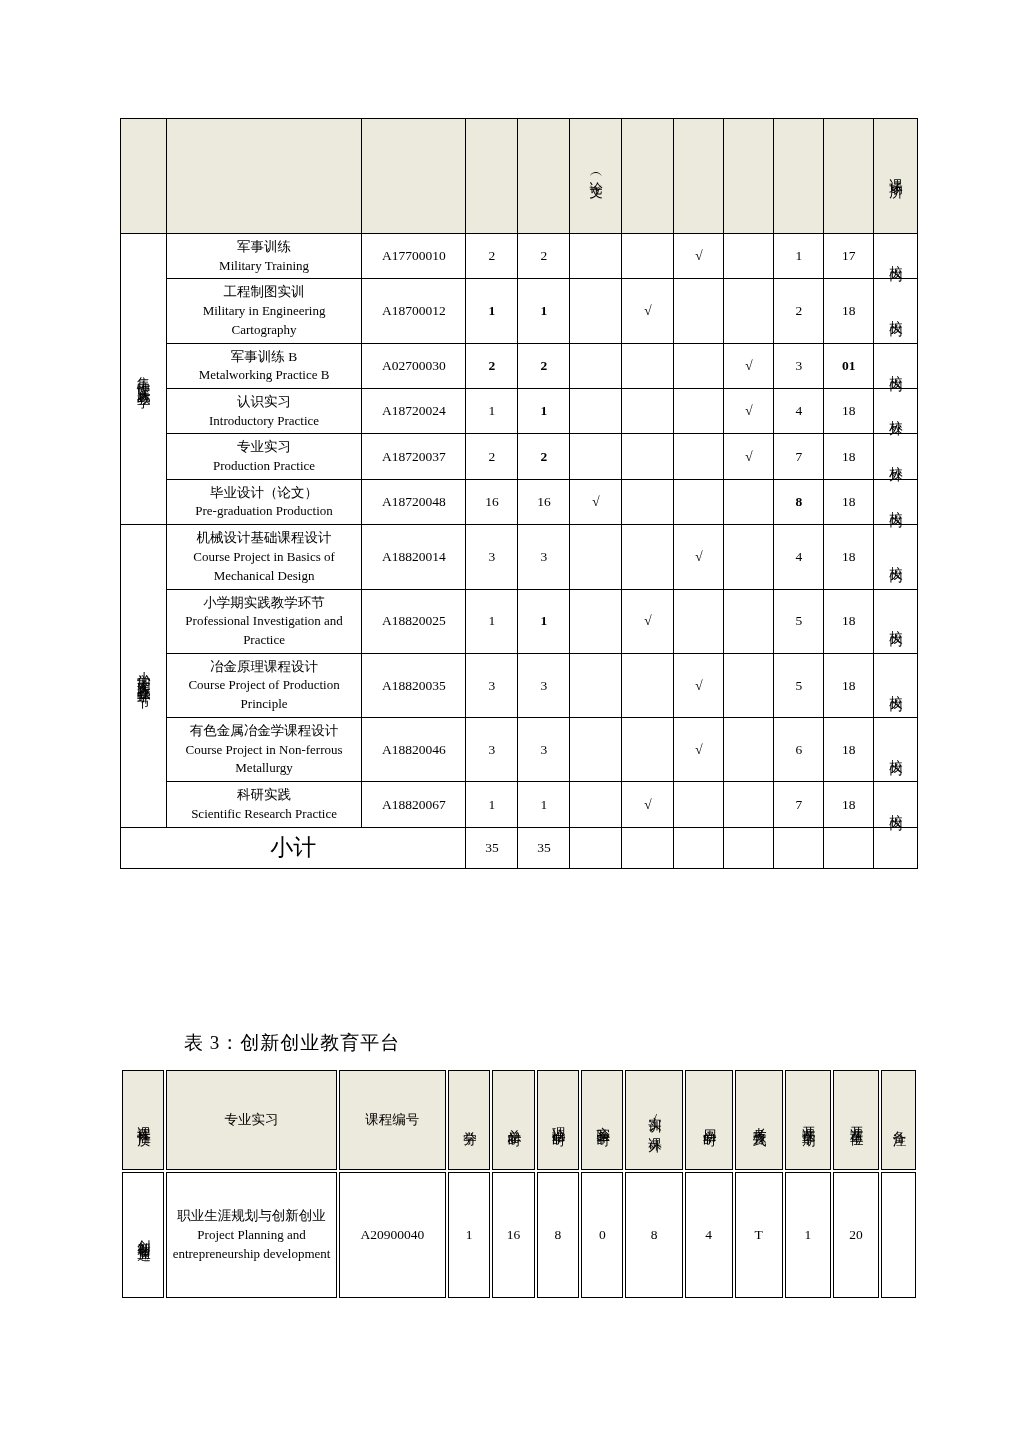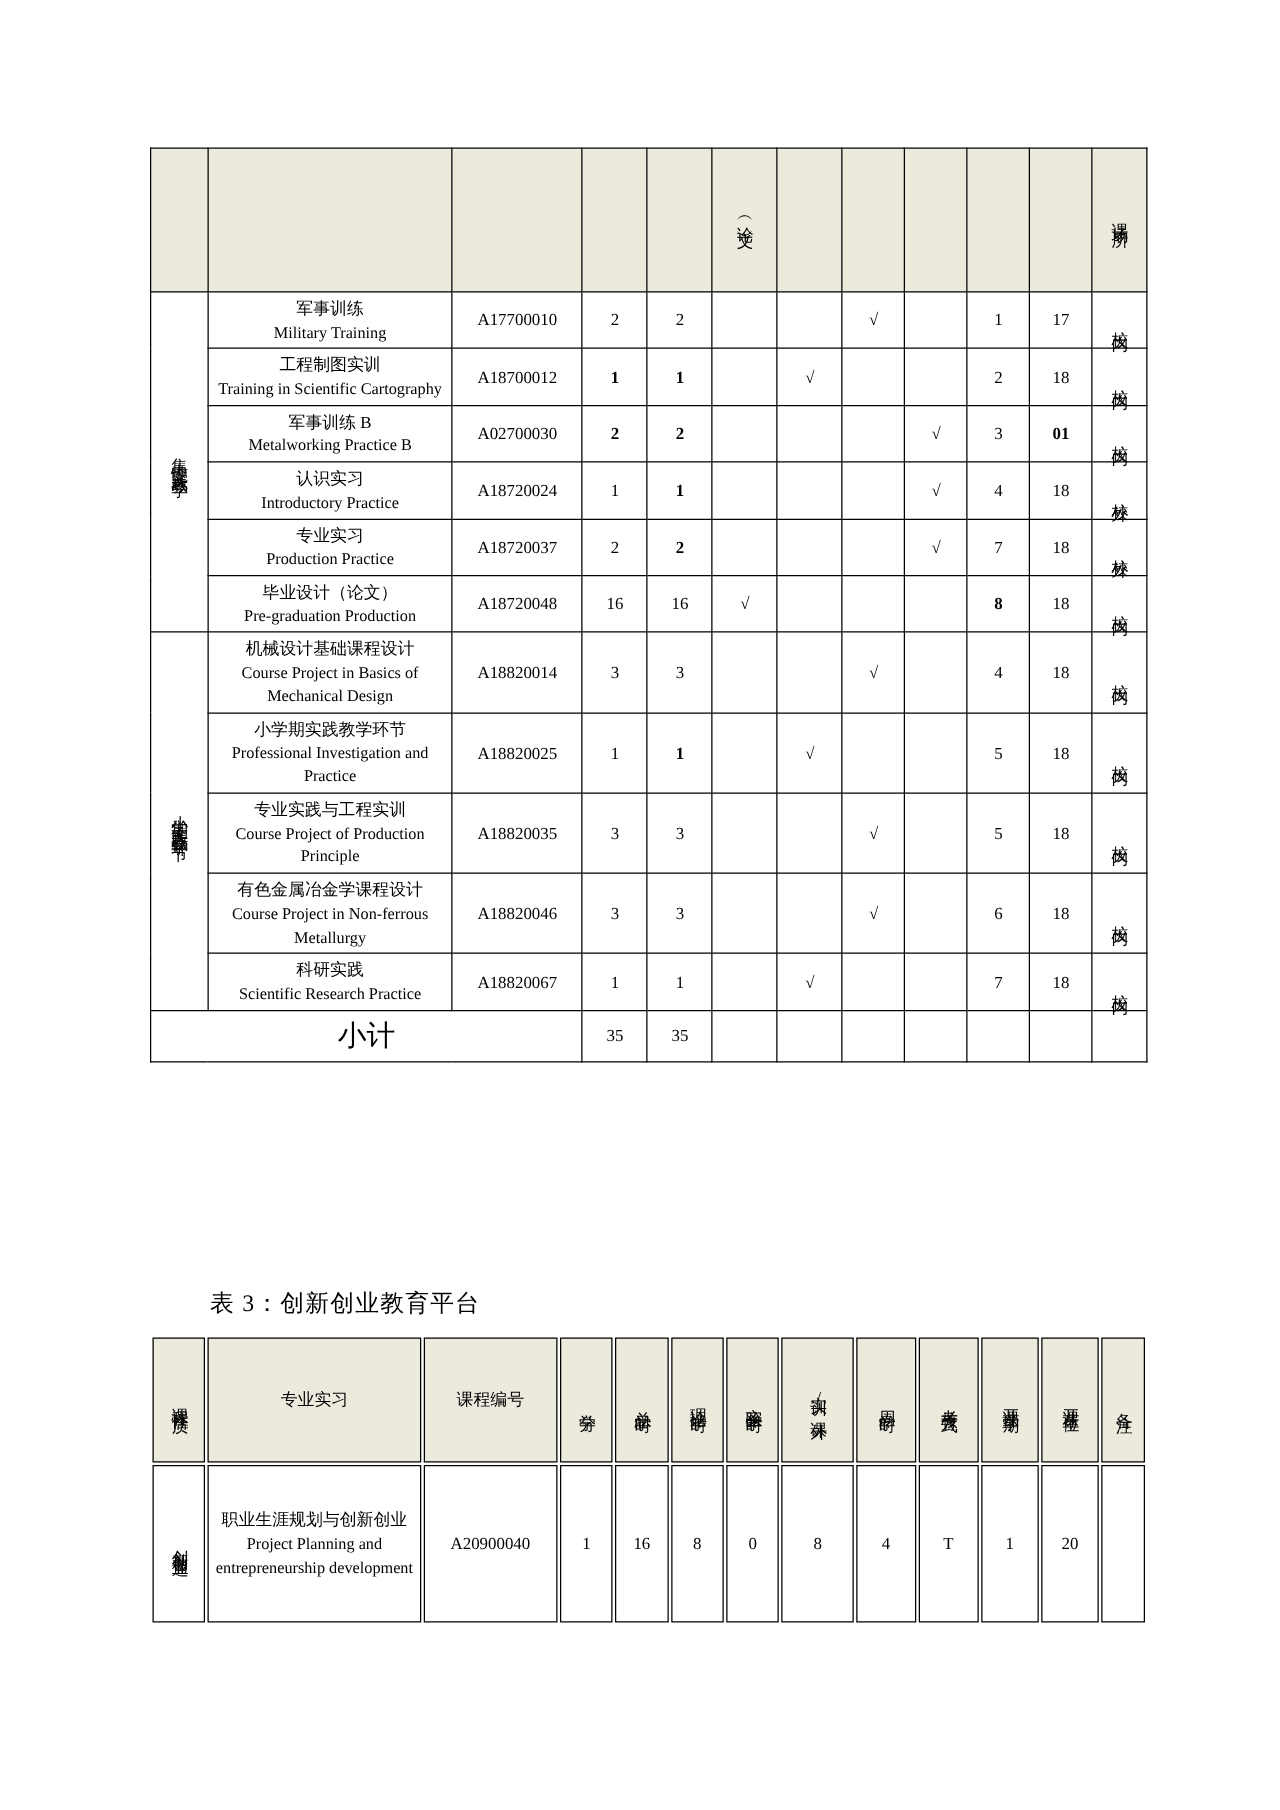--- a/index.html
+++ b/index.html
@@ -54,21 +54,21 @@
   #table1-wrap {
     position: absolute;
     left: 120px;
     top: 118px;
   }
   #table1 { width: 798px; }
 
   
   #caption3 {
     position: absolute;
-    left: 168px;
+    left: 184px;
     top: 1030px;
     font-size: 19px;
     letter-spacing: 1px;
   }
 
   
   #table2-wrap {
     position: absolute;
     left: 120px;
     top: 1068px;
@@ -154,21 +154,21 @@
         <td>1</td>
         <td>17</td>
         <td>
           <span class="vert">校内</span>
         </td>
       </tr>
 
       <tr>
         <td>
           <span class="cellstack cn">工程制图实训</span>
-          <span class="cellstack en">Training in Scientific Cartography</span>
+          <span class="cellstack en">Military in Engineering Cartography</span>
         </td>
         <td>A18700012</td>
         <td class="big">1</td>
         <td class="big">1</td>
         <td class="chk"></td>
         <td class="chk">√</td>
         <td class="chk"></td>
         <td class="chk"></td>
         <td>2</td>
         <td>18</td>
@@ -289,21 +289,21 @@
         <td class="chk"></td>
         <td class="mid">5</td>
         <td>18</td>
         <td>
           <span class="vert">校内</span>
         </td>
       </tr>
 
       <tr>
         <td>
-          <span class="cellstack cn">专业实践与工程实训</span>
+          <span class="cellstack cn">冶金原理课程设计</span>
           <span class="cellstack en">Course Project of Production Principle</span>
         </td>
         <td>A18820035</td>
         <td>3</td>
         <td>3</td>
         <td class="chk"></td>
         <td class="chk"></td>
         <td class="chk">√</td>
         <td class="chk"></td>
         <td class="mid">5</td>

